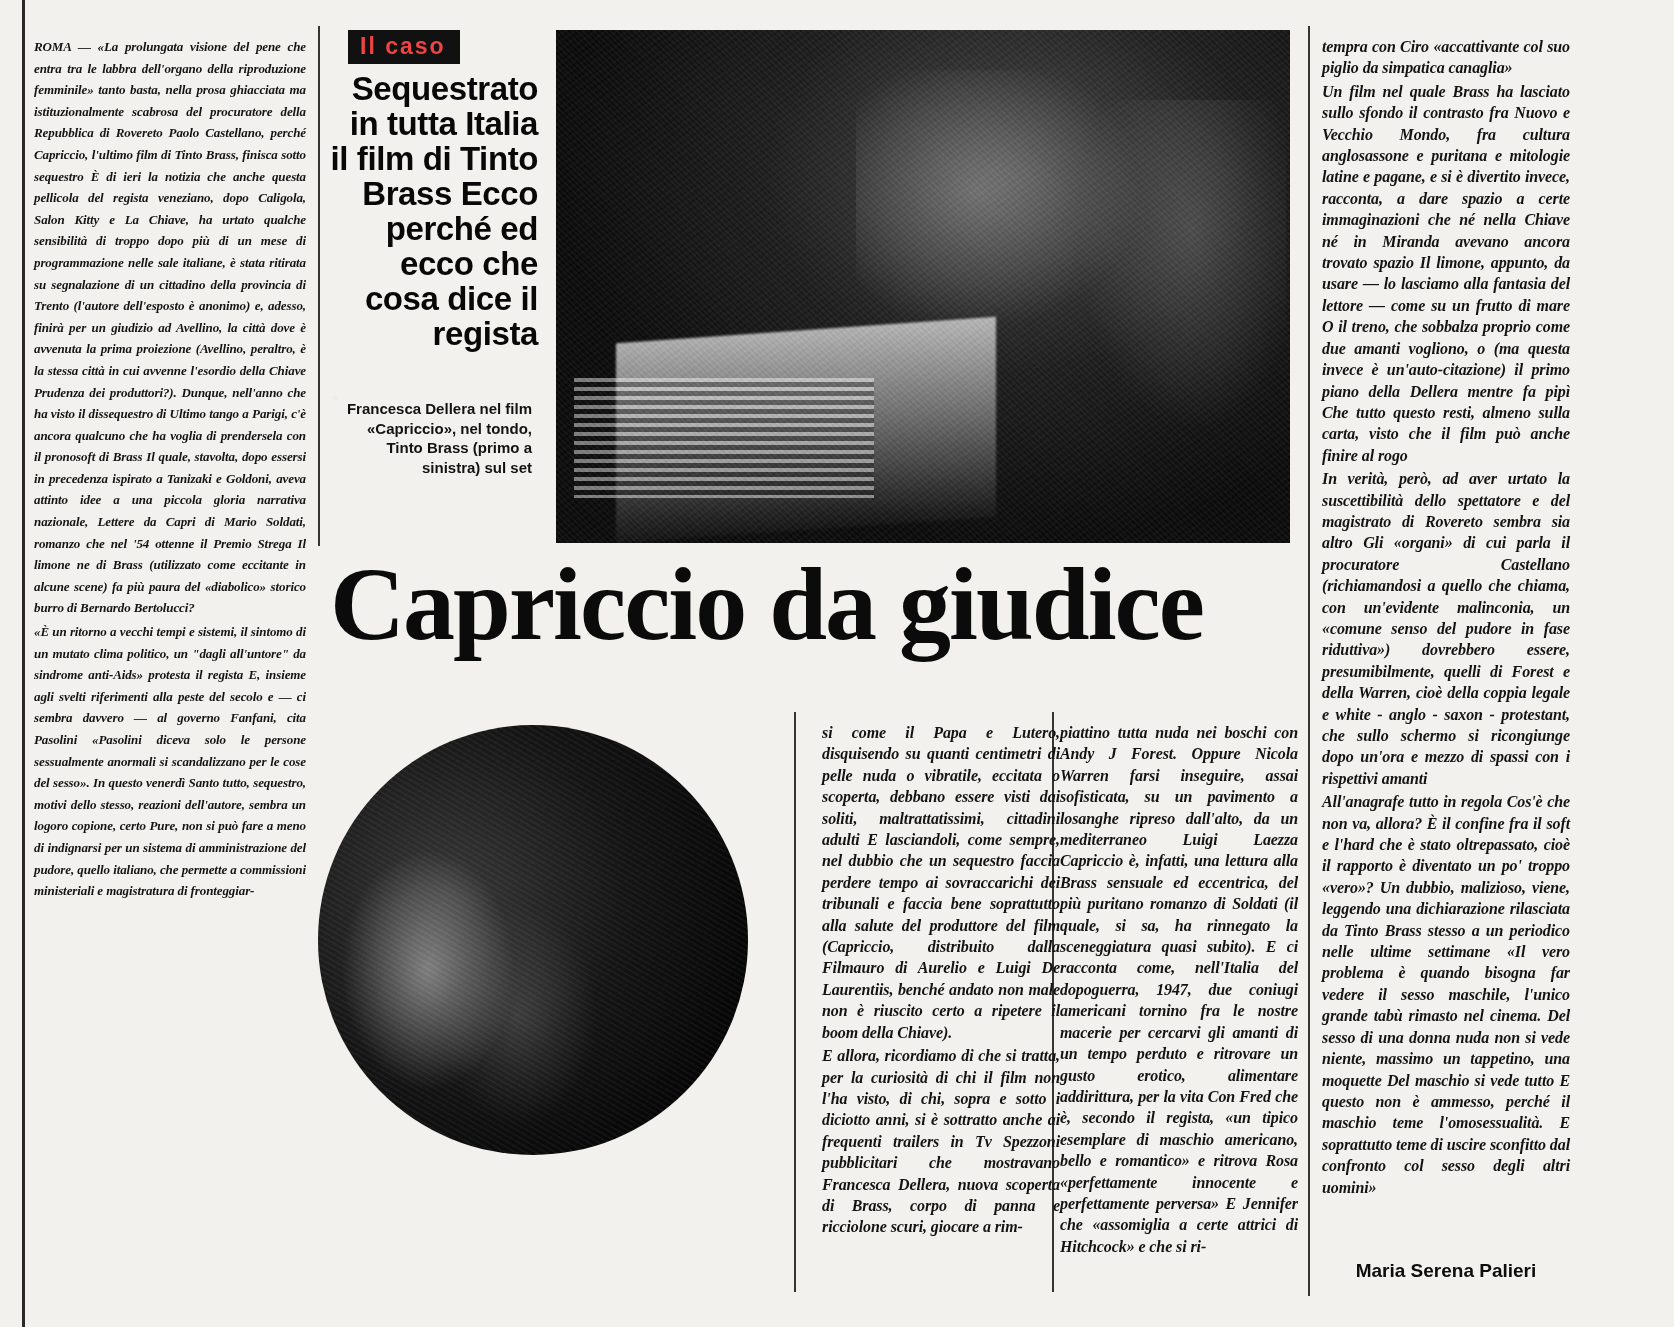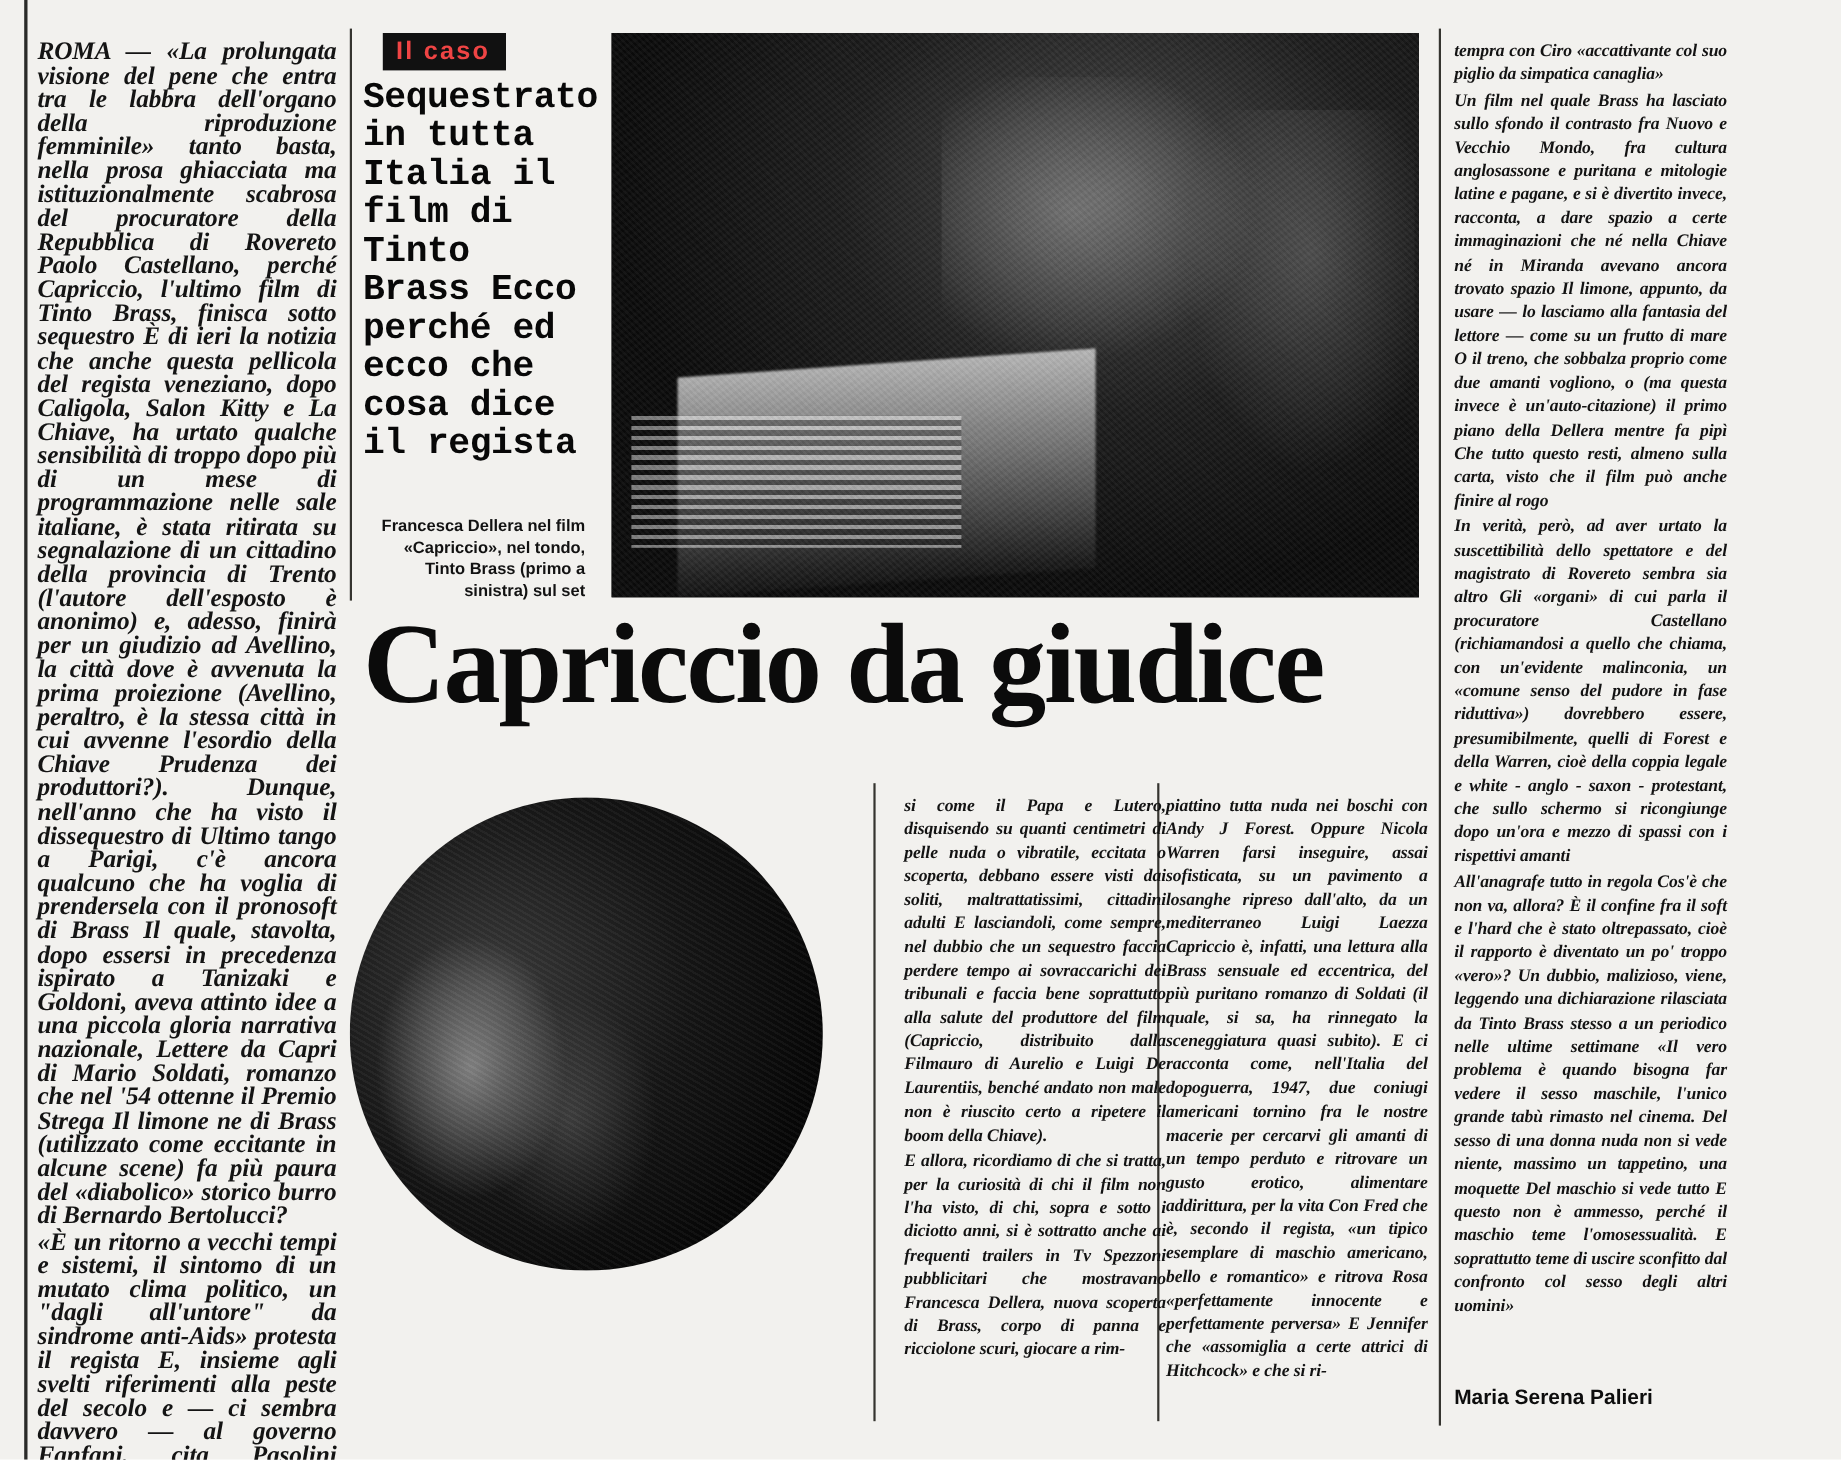--- a/index.html
+++ b/index.html
@@ -40,21 +40,21 @@
   }
 
   
   .col1 {
     position: absolute;
     left: 34px;
     top: 36px;
     width: 272px;
     height: 1250px;
     font-style: italic;
-    font-size: 23px;
+    font-size: 13px;
     line-height: 21.6px;
     text-align: justify;
     font-family: "Liberation Serif", serif;
     font-weight: 600;
     letter-spacing: -0.1px;
     color: #141414;
   }
   .col1 p { margin: 0 0 0 0; text-indent: 0; }
   .col1 p + p { margin-top: 2px; }
 
@@ -71,22 +71,22 @@
     color: #ef4444;
     font-family: "Liberation Sans", sans-serif;
     font-weight: 700;
     font-size: 23px;
     letter-spacing: 2px;
     padding: 3px 14px 4px 12px;
     margin-left: 18px;
   }
   .caso-head {
     margin-top: 7px;
-    text-align: left;
-    font-family: Liberation Mono, monospace;
+    text-align: right;
+    font-family: Liberation Sans, sans-serif;
     font-weight: 700;
     font-size: 33px;
     line-height: 35px;
     color: #080808;
     letter-spacing: -0.4px;
   }
   .caso-credit {
     margin-top: 48px;
     text-align: right;
     font-family: "Liberation Sans", sans-serif;
@@ -195,21 +195,21 @@
 
   .col3 { left: 806px; top: 722px; width: 238px; height: 565px; margin-left: 16px; }
   .col4 { left: 1060px; top: 722px; width: 238px; height: 565px; }
   .col5 { left: 1322px; top: 36px; width: 248px; height: 1190px; }
 
   .byline {
     position: absolute;
     left: 1322px;
     top: 1260px;
     width: 248px;
-    text-align: left;
+    text-align: center;
     font-family: "Liberation Sans", sans-serif;
     font-style: normal;
     font-weight: 700;
     font-size: 19px;
     color: #0d0d0d;
   }
 </style>
 </head>
 <body>
 

